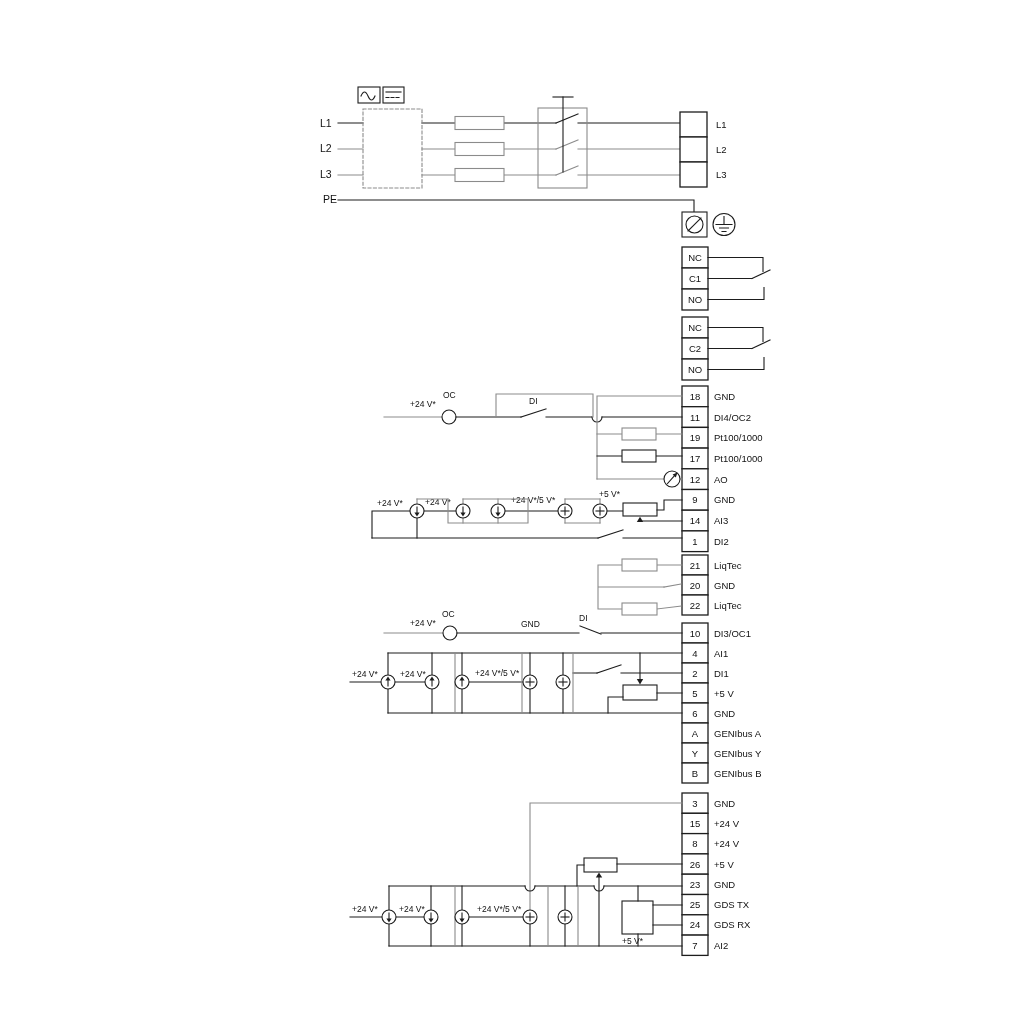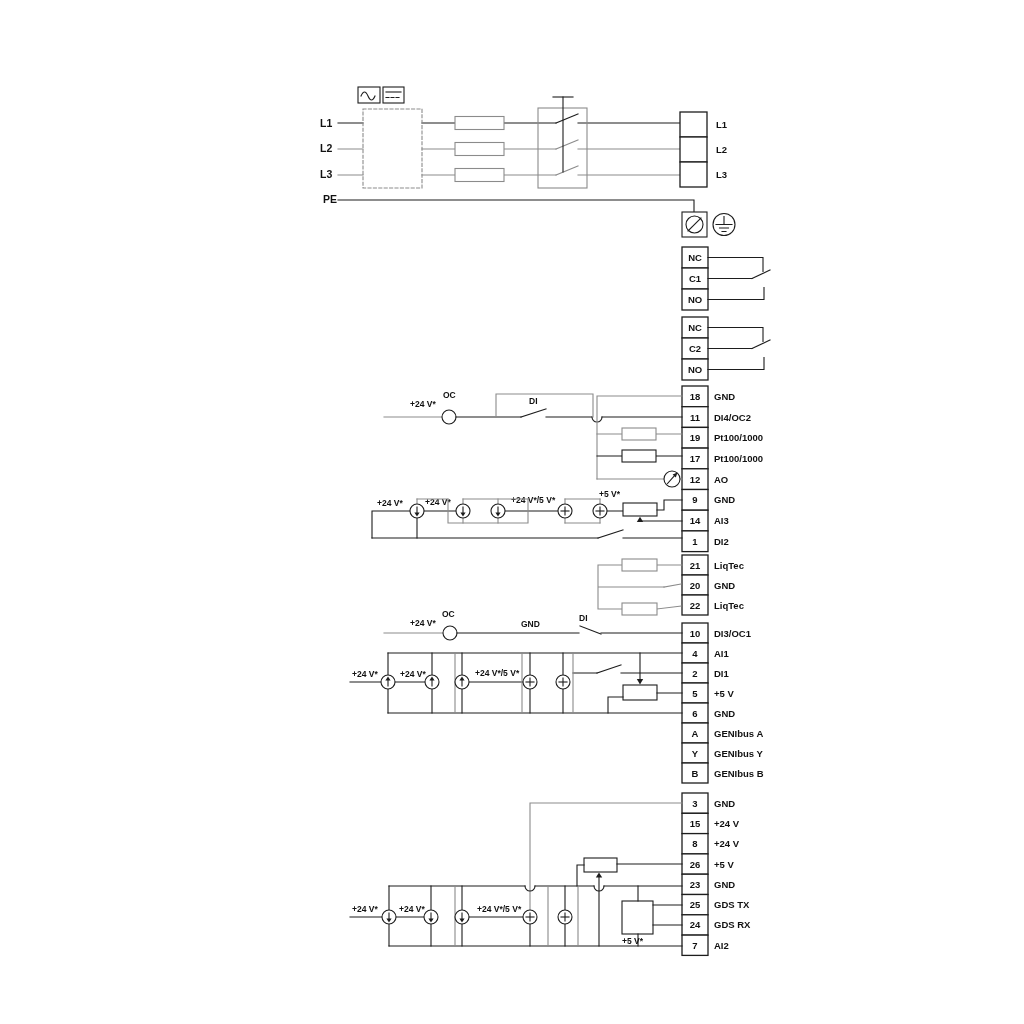--- a/index.html
+++ b/index.html
@@ -1,16 +1,16 @@
 <!DOCTYPE html>
 <html><head>
 <meta charset="utf-8">
 <style>
   html,body{margin:0;padding:0;background:#fff;}
-  .stage{position:relative;width:1024px;height:1024px;background:#fff;overflow:hidden;font-weight:bold;}
+  .stage{position:relative;width:1024px;height:1024px;background:#fff;overflow:hidden;}
   svg{position:absolute;left:0;top:0;}
   svg text{fill:#111;font-family:"Liberation Sans","DejaVu Sans",sans-serif;}
   .w{stroke:#1d1d1d;stroke-width:1.1;fill:none;stroke-linecap:square;}
   .g{stroke:#8b8b8b;stroke-width:1.1;fill:none;stroke-linecap:square;}
   .cell{fill:#fff;stroke:#1d1d1d;stroke-width:1.3;}
   .comp{fill:#fff;stroke:#1d1d1d;stroke-width:1.1;}
   .compg{fill:#fff;stroke:#8b8b8b;stroke-width:1.1;}
   .sc{fill:#fff;stroke:#1d1d1d;stroke-width:1.1;}
   .ah{fill:#1d1d1d;stroke:none;}
   .tn{font-size:9.5px;text-anchor:middle;}

